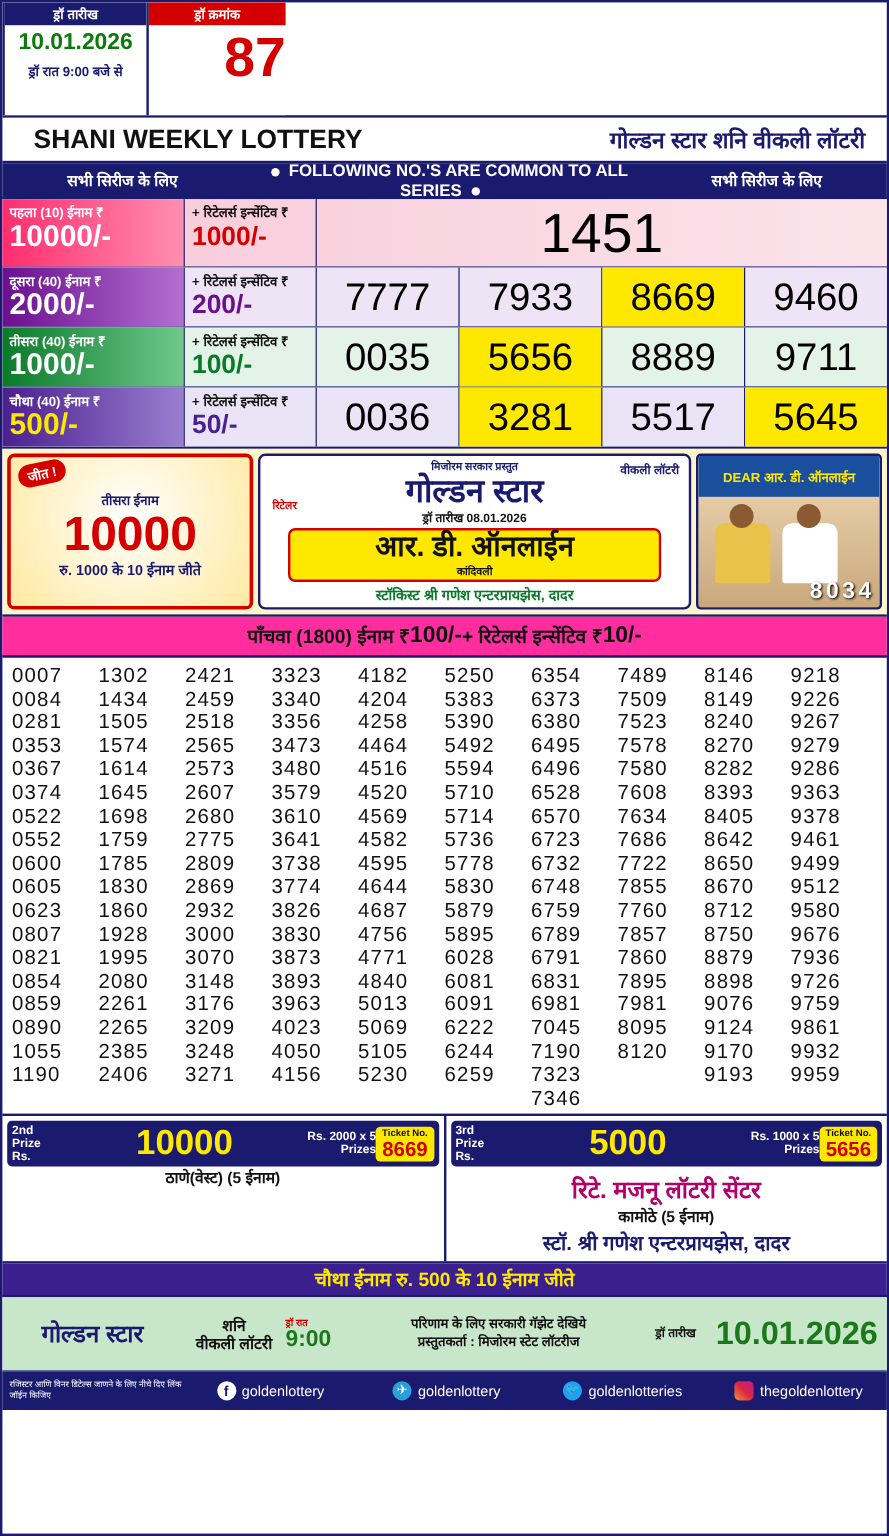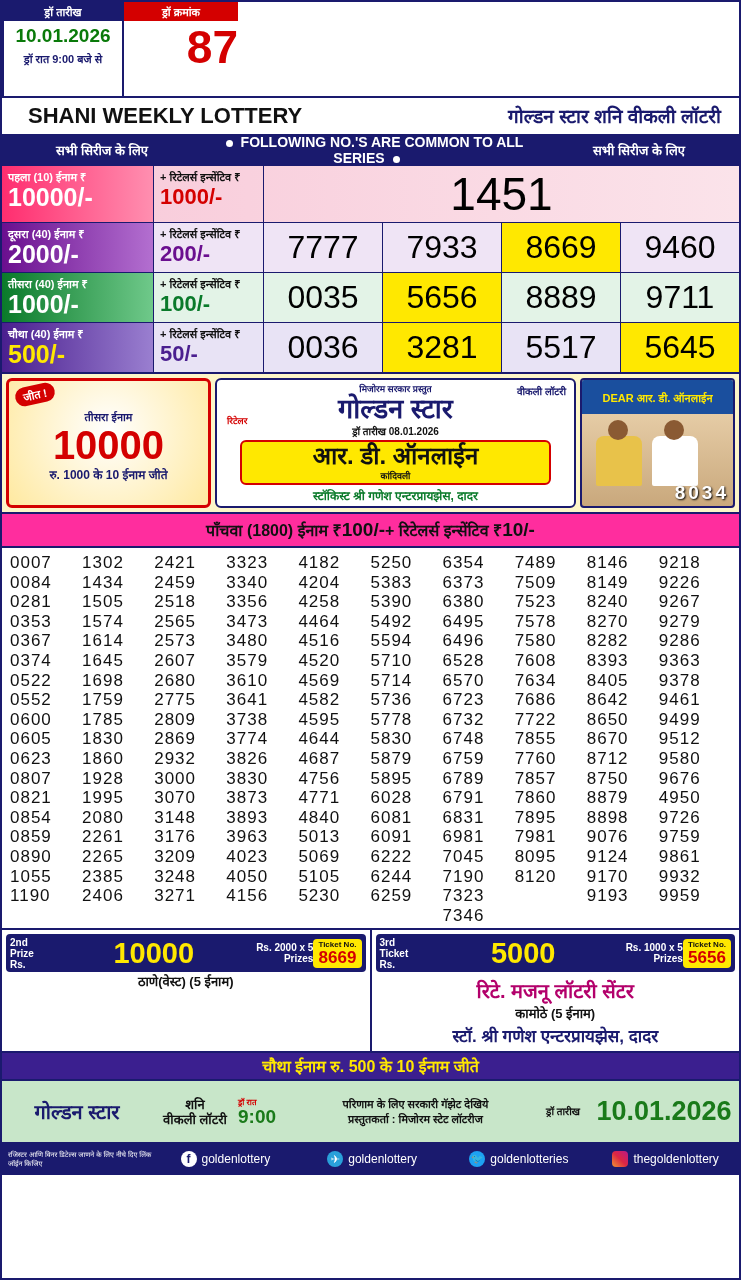--- a/index.html
+++ b/index.html
@@ -479,21 +479,21 @@
           <div class="gcell">9267</div>
           <div class="gcell">9279</div>
           <div class="gcell">9286</div>
           <div class="gcell">9363</div>
           <div class="gcell">9378</div>
           <div class="gcell">9461</div>
           <div class="gcell">9499</div>
           <div class="gcell">9512</div>
           <div class="gcell">9580</div>
           <div class="gcell">9676</div>
-          <div class="gcell">4950</div>
+          <div class="gcell">7936</div>
           <div class="gcell">9726</div>
           <div class="gcell">9759</div>
           <div class="gcell">9861</div>
           <div class="gcell">9932</div>
           <div class="gcell">9959</div>
           <div class="gcell blank">0000</div>
         </div>
       </div>
   </div>
 
@@ -505,21 +505,21 @@
         <div class="wp-rs">Rs. 2000 x 5 Prizes</div>
         <div class="wt-ticket">
           <div class="wt-lab">Ticket No.</div>
           <div class="wt-num">8669</div>
         </div>
       </div>
       <div class="w-l2">ठाणे(वेस्ट) (5 ईनाम)</div>
     </div>
     <div class="wbox">
       <div class="wtop">
-        <div class="wp-lab">3rd Ticket Rs.</div>
+        <div class="wp-lab">3rd Prize Rs.</div>
         <div class="wp-amt">5000</div>
         <div class="wp-rs">Rs. 1000 x 5 Prizes</div>
         <div class="wt-ticket">
           <div class="wt-lab">Ticket No.</div>
           <div class="wt-num">5656</div>
         </div>
       </div>
       <div class="w-l1">रिटे. मजनू लॉटरी सेंटर</div>
       <div class="w-l2">कामोठे (5 ईनाम)</div>
       <div class="w-l3">स्टॉ. श्री गणेश एन्टरप्रायझेस, दादर</div>

